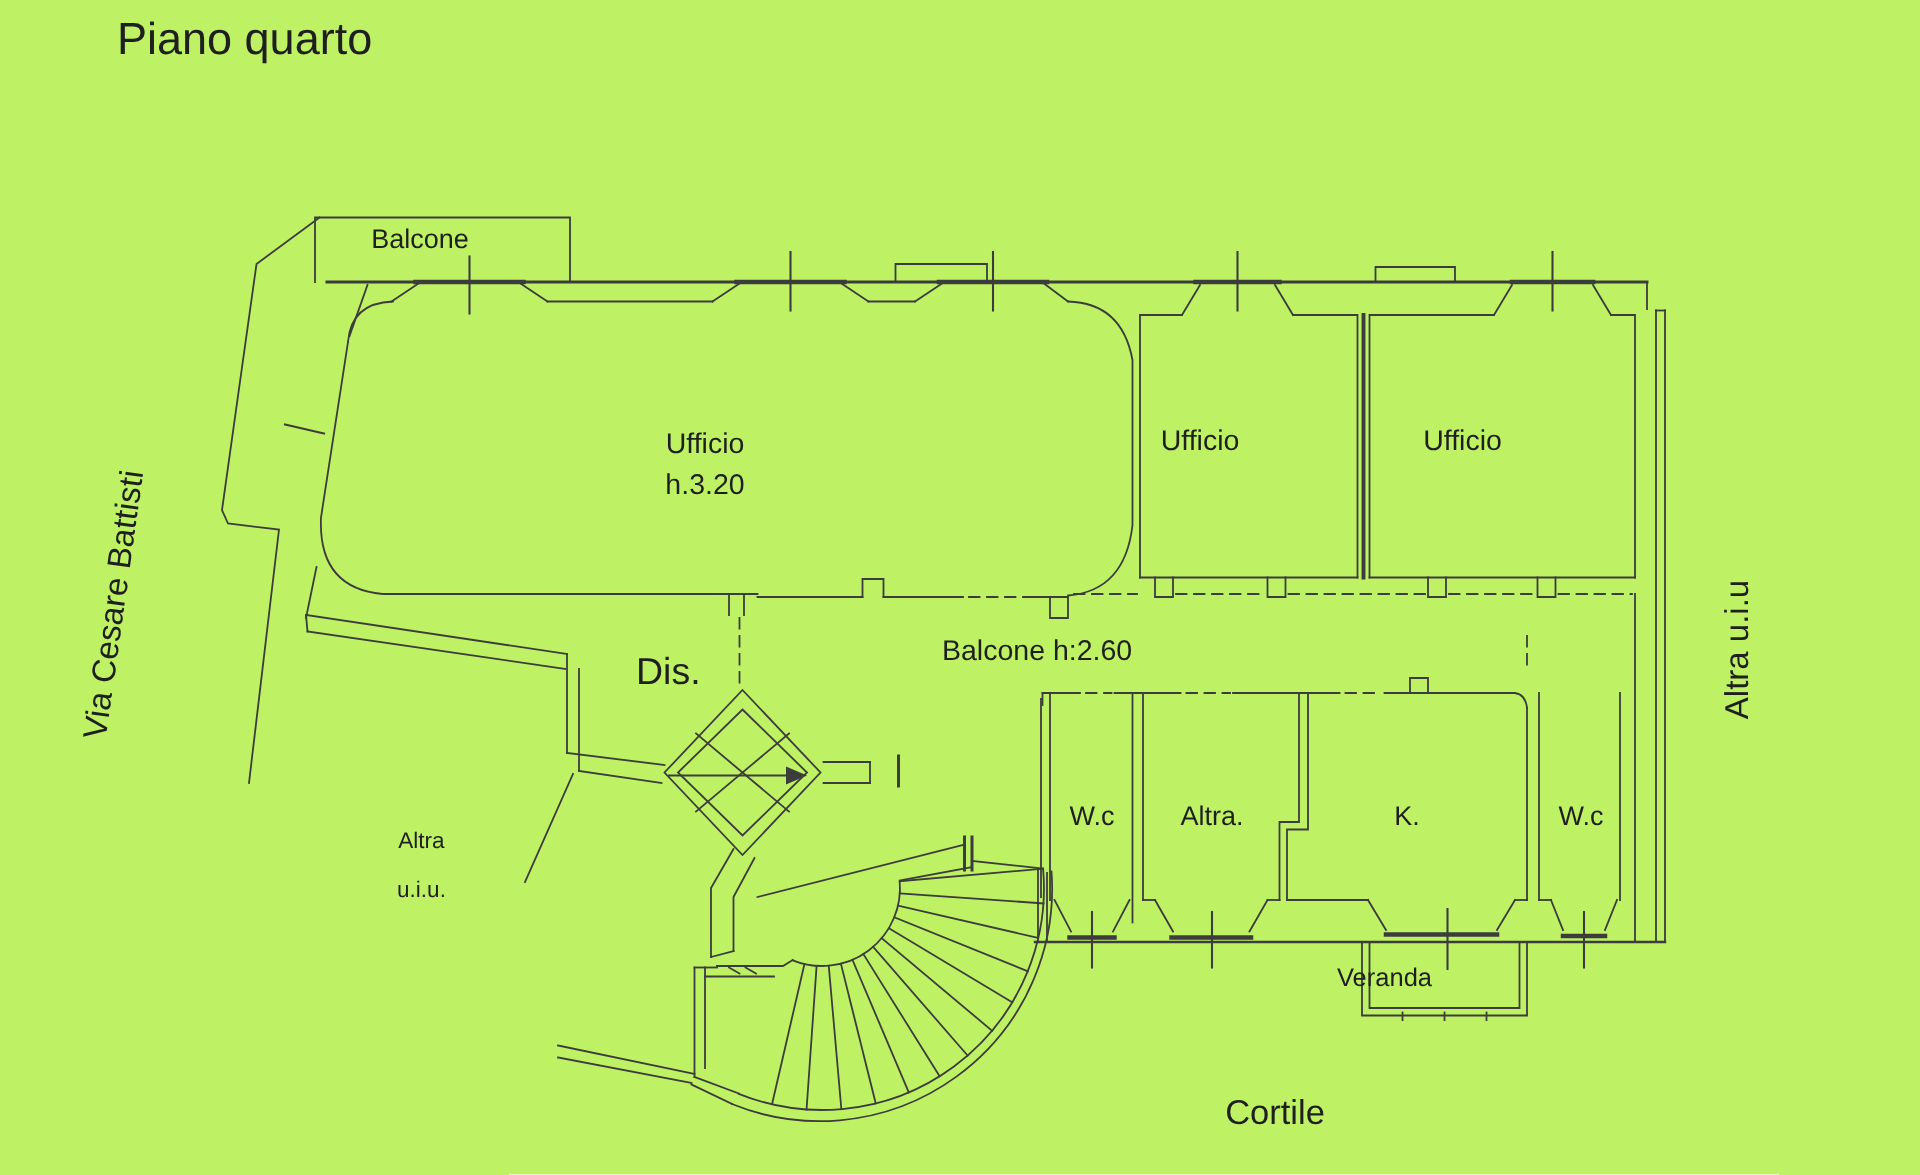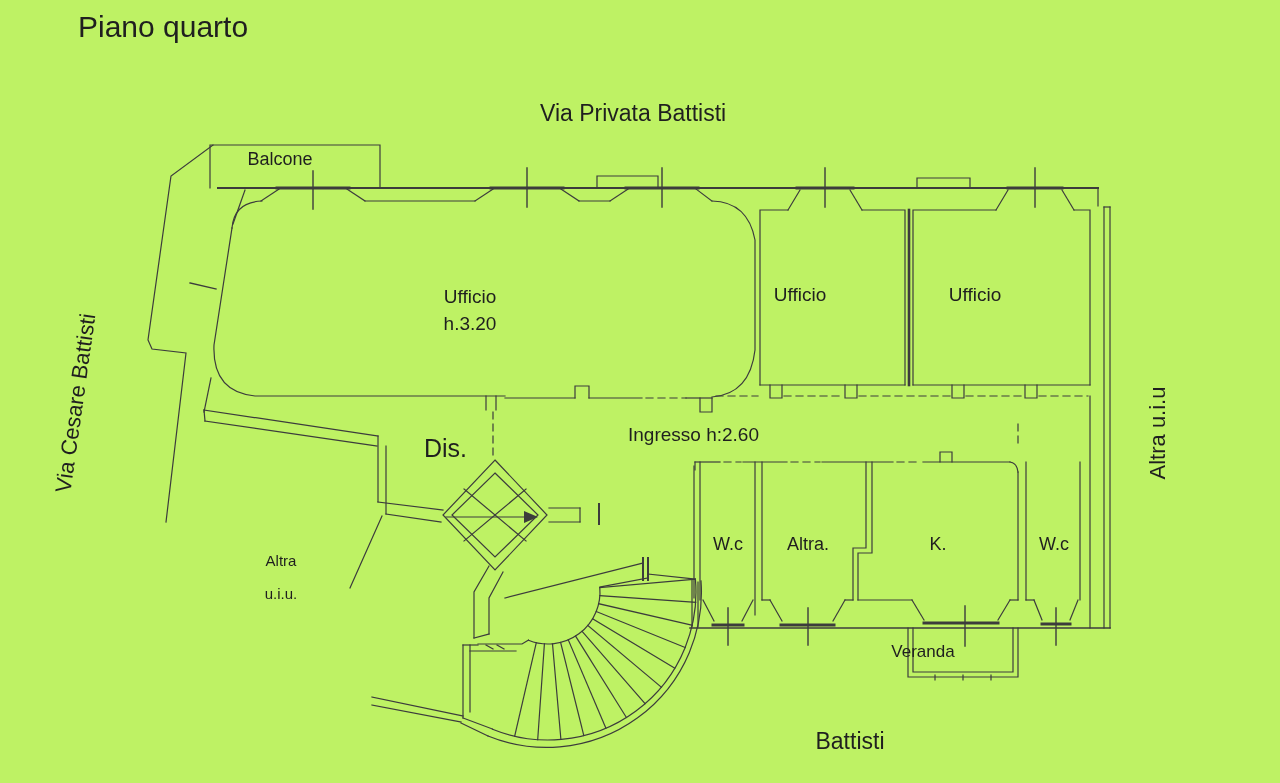--- a/index.html
+++ b/index.html
@@ -246,35 +246,34 @@
         <path d="M1039,396 H1088"></path>
       <path d="M724,462 H741"></path>
         <path d="M791,462 H820"></path>
         <path d="M897,462 H920"></path>
       <path d="M493,412 V456"></path>
         <path d="M1018,424 V448"></path>
     </g>
   </svg>
 
   <div class="lbl title">Piano quarto</div>
-  <div class="lbl street-top">Via Privata Battisti</div>
   <div class="lbl street-left">Via Cesare Battisti</div>
   <div class="lbl balcone">Balcone</div>
   <div class="lbl ufficio-main">
     <div>Ufficio</div>
     <div>h.3.20</div>
   </div>
   <div class="lbl ufficio-a">Ufficio</div>
   <div class="lbl ufficio-b">Ufficio</div>
   <div class="lbl altra-right">Altra u.i.u</div>
   <div class="lbl dis">Dis.</div>
-  <div class="lbl ingresso">Ingresso h:2.60</div>
+  <div class="lbl ingresso">Balcone h:2.60</div>
   <div class="lbl altra-left">
     <div>Altra</div>
     <div>u.i.u.</div>
   </div>
   <div class="lbl wc-left">W.c</div>
   <div class="lbl arch">Altra.</div>
   <div class="lbl kitchen">K.</div>
   <div class="lbl wc-right">W.c</div>
   <div class="lbl veranda">Veranda</div>
-  <div class="lbl cortile">Battisti</div>
+  <div class="lbl cortile">Cortile</div>
 </div>
 
 </body></html>

